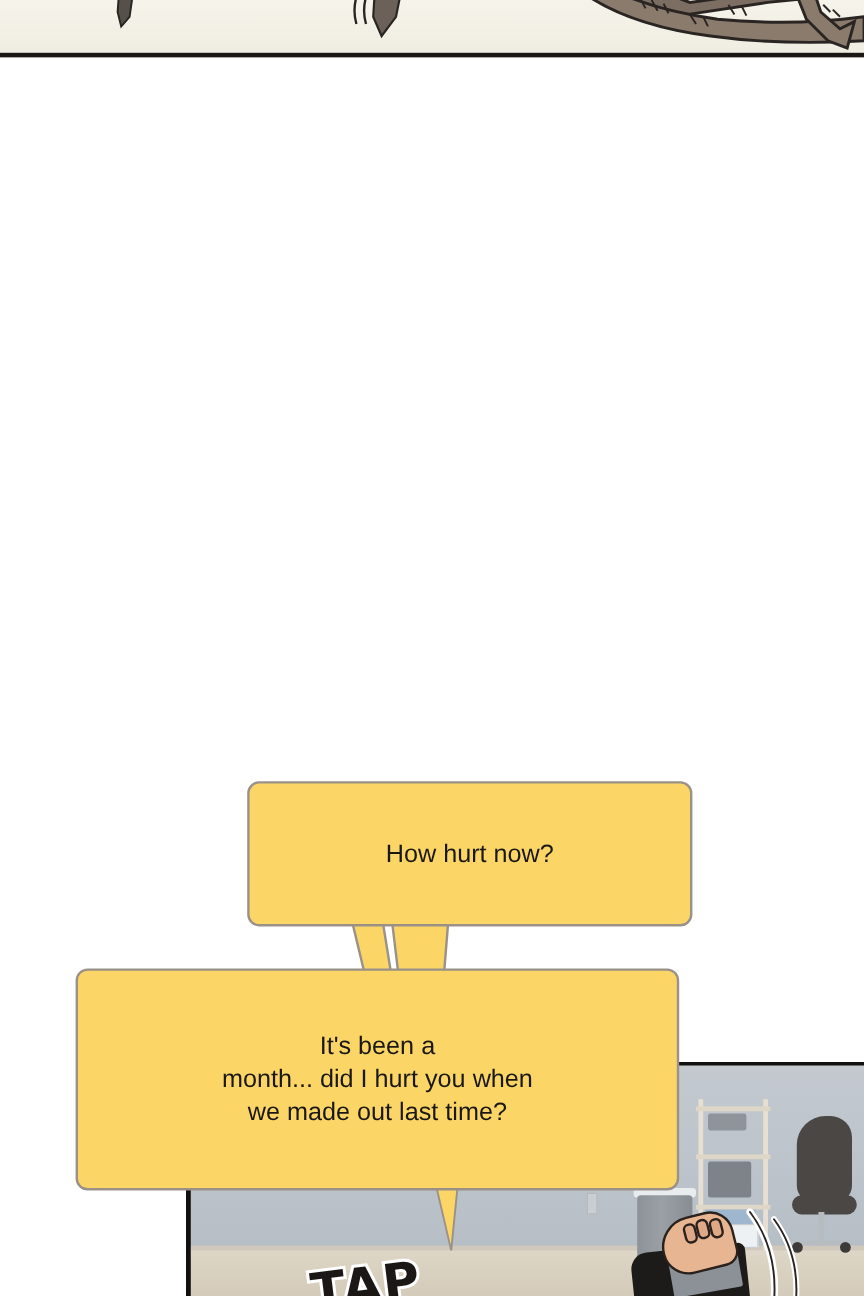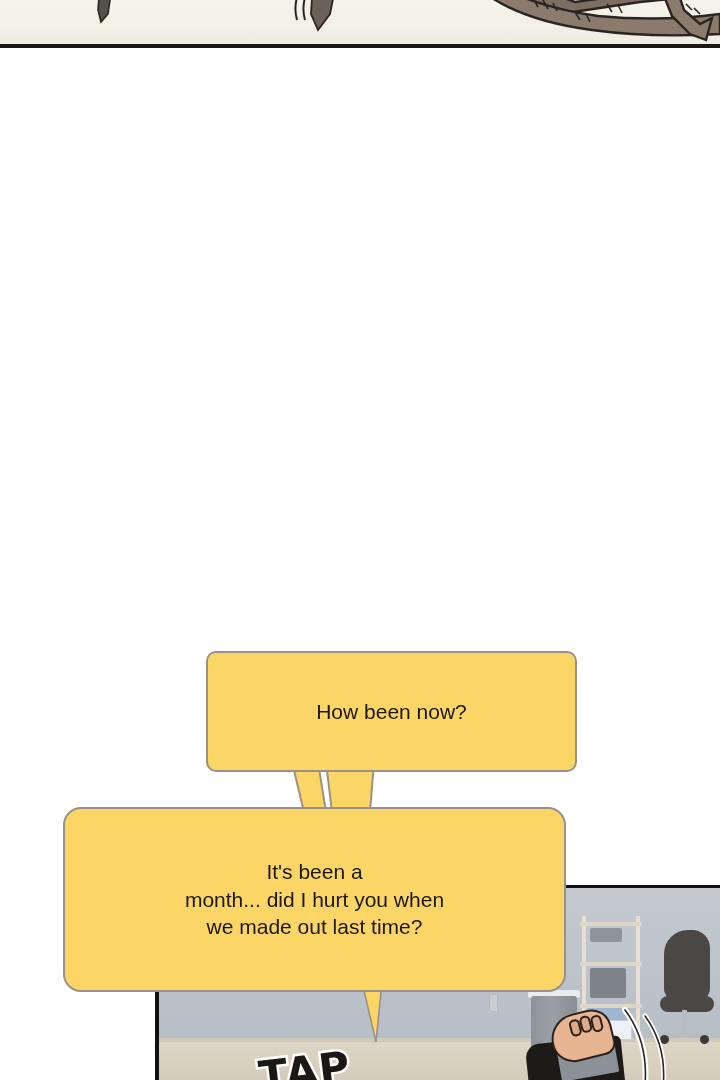--- a/index.html
+++ b/index.html
@@ -421,22 +421,22 @@
 
   <svg width="200" height="70" viewBox="0 0 200 70" style="position:absolute;left:270px;top:760px;z-index:2;">
     <path d="M22 2 L48 2 L56 52 L34 52 Z" fill="#fbd667" stroke="#9a9288" stroke-width="2"></path>
     <path d="M56 2 L104 2 L100 52 L62 52 Z" fill="#fbd667" stroke="#9a9288" stroke-width="2"></path>
   </svg>
   <svg width="60" height="64" viewBox="0 0 60 64" style="position:absolute;left:348px;top:982px;z-index:2;">
     <path d="M14 0 L34 0 L28 60 Z" fill="#fbd667" stroke="#9a9288" stroke-width="1.6"></path>
   </svg>
 
   <div class="bubble" id="bubble-top" style="z-index:3;">
-    <span class="bubble-text">How been now?</span>
+    <span class="bubble-text">How hurt now?</span>
   </div>
 
-  <div class="bubble" id="bubble-bottom" style="z-index:3;border-radius:18px;">
+  <div class="bubble" id="bubble-bottom" style="z-index:3;">
     <span class="bubble-text">It's been a
 month... did I hurt you when
 we made out last time?</span>
   </div>
 
 </div>
 
 </body></html>

